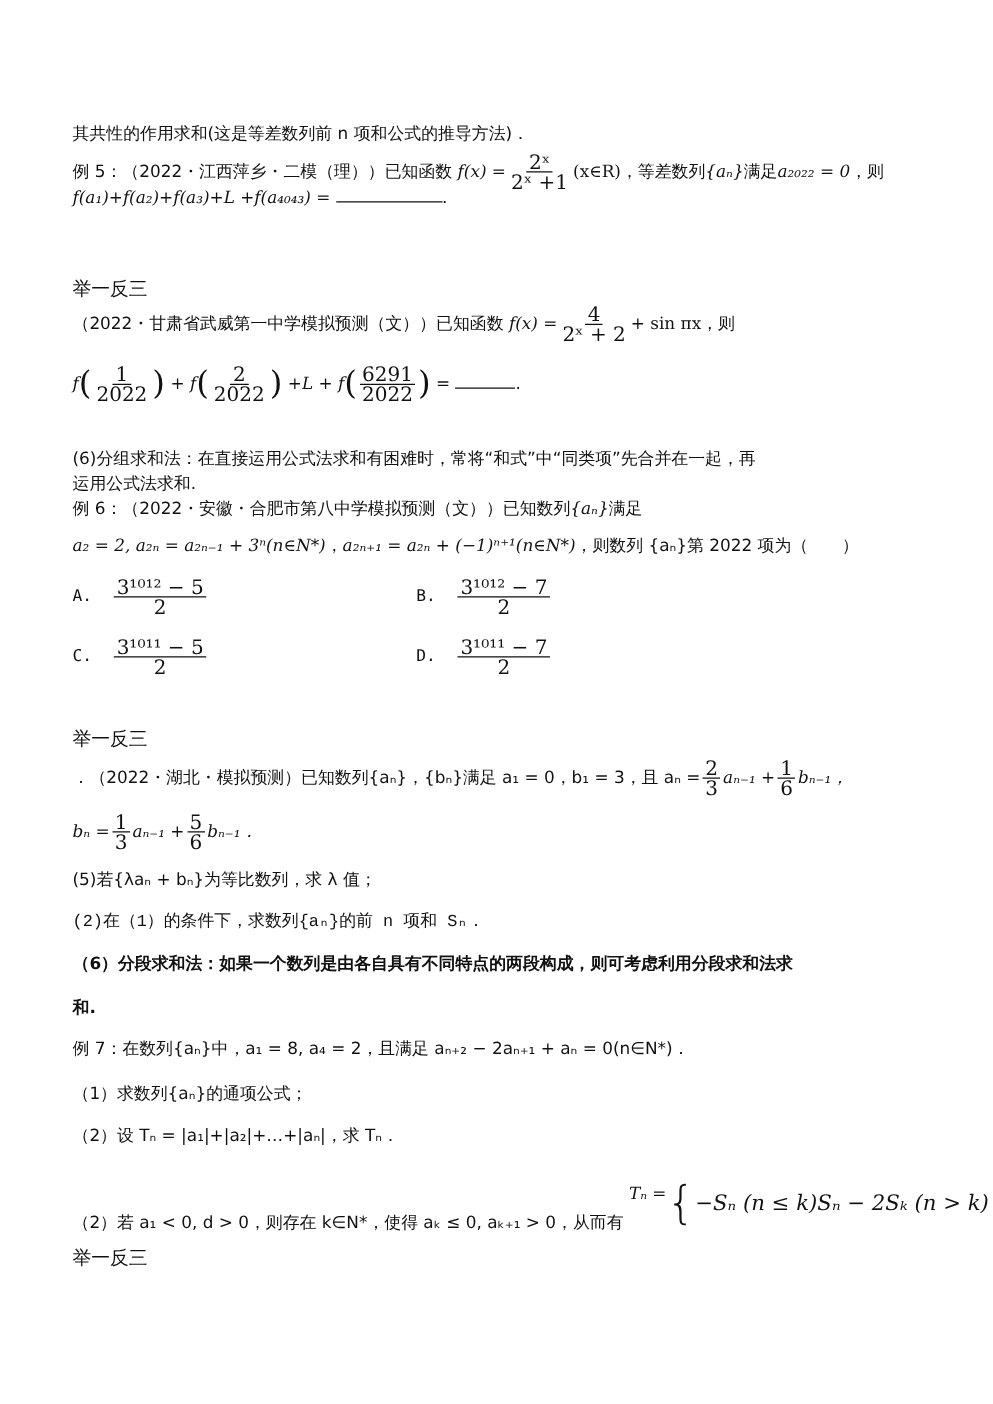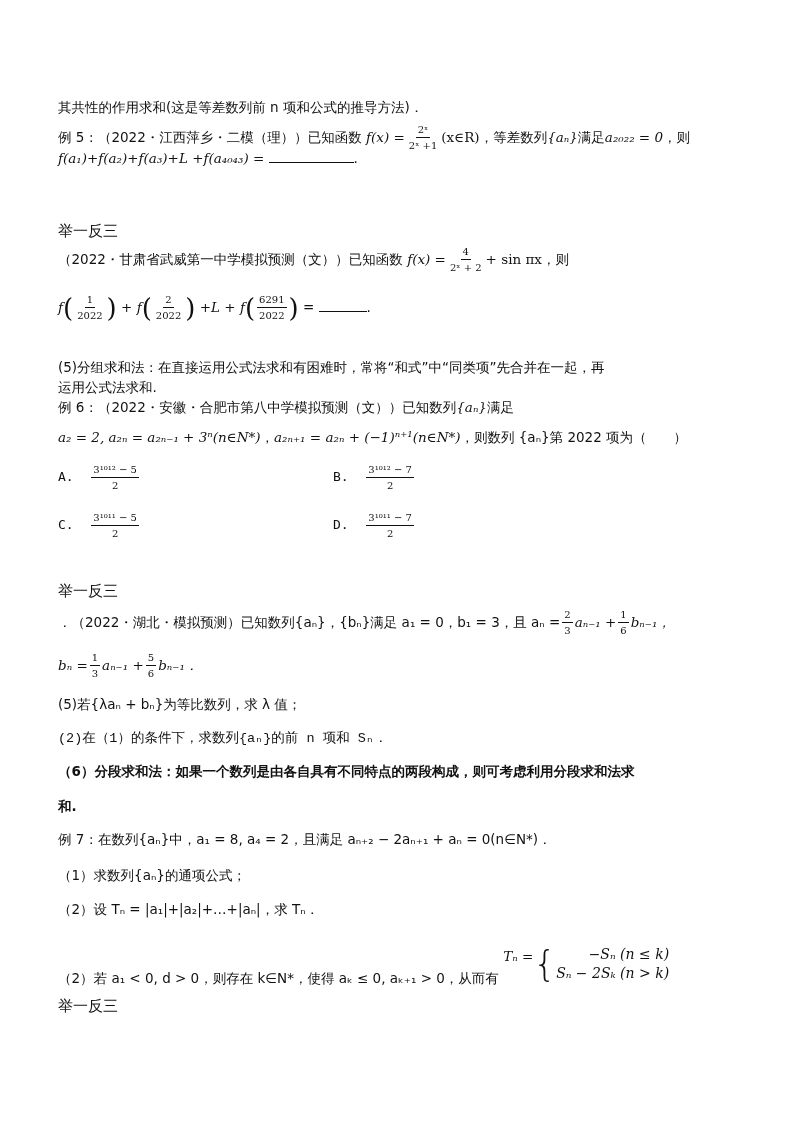--- a/index.html
+++ b/index.html
@@ -2,28 +2,28 @@
 <html><head>
 <meta charset="utf-8">
 <style>
   html, body { margin:0; padding:0; background:#ffffff; }
   body { width:794px; height:1123px; position:relative; overflow:hidden;
          font-family: "DejaVu Sans", "Liberation Sans", sans-serif; color:#111; font-size:13.5px; }
   .line { position:absolute; left:58px; white-space:nowrap; line-height:18px; }
   .m { font-family: "DejaVu Serif", "Liberation Serif", serif; font-style:italic; }
   .r { font-family: "DejaVu Serif", "Liberation Serif", serif; }
   .bold { font-weight:bold; }
-  .frac { display:inline-flex; flex-direction:column; align-items:center; vertical-align:middle; margin:0 2px; line-height:15px; font-size:10px; }
+  .frac { display:inline-flex; flex-direction:column; align-items:center; vertical-align:middle; margin:0 2px; line-height:15px; font-size:16px; }
   .frac .num { border-bottom:1px solid #111; padding:0 2px; }
   .frac .den { padding:0 2px; }
   .paren { font-size:26px; vertical-align:middle; font-family:"DejaVu Serif", serif; font-weight:100; }
   .blank { display:inline-block; border-bottom:1px solid #111; vertical-align:baseline; }
   .case { display:inline-flex; align-items:center; vertical-align:middle; }
   .case .brace { font-size:36px; line-height:36px; font-weight:100; }
-  .case .rows { display:flex; flex-direction:column; line-height:19px; font-size:14px;align-items:flex-end; }
+  .case .rows { display:flex; line-height:19px; font-size:17px;align-items:flex-end; }
   .opt { position:absolute; white-space:nowrap; font-family:"DejaVu Sans Mono","Liberation Mono",monospace; font-size:13px; }
 </style>
 </head>
 <body>
 
 <div class="line" style="top:98px;">其共性的作用求和(这是等差数列前 n 项和公式的推导方法)．</div>
 
 <div class="line" style="top:122px;">
   <span>例 5：</span><span>（2022・江西萍乡・二模（理））已知函数</span>
   <span class="m">f(x) =</span><span class="frac r">
@@ -54,21 +54,21 @@
       <span class="den">2022</span>
     </span><span class="paren">)</span>
   <span class="m">+L + f</span><span class="paren">(</span><span class="frac r">
       <span class="num">6291</span>
       <span class="den">2022</span>
     </span><span class="paren">)</span>
   <span>=</span>
   <span class="blank" style="width:48px;"></span><span>.</span>
 </div>
 
-<div class="line" style="top:358px;">(5)分组求和法：在直接运用公式法求和有困难时，常将“和式”中“同类项”先合并在一起，再</div>
+<div class="line" style="top:358px;">(6)分组求和法：在直接运用公式法求和有困难时，常将“和式”中“同类项”先合并在一起，再</div>
 <div class="line" style="top:378px;">运用公式法求和.</div>
 
 <div class="line" style="top:398px;">
   <span>例 6：</span><span>（2022・安徽・合肥市第八中学模拟预测（文））已知数列</span><span class="m">{aₙ}</span><span>满足</span>
 </div>
 <div class="line" style="top:428px;">
   <span class="m">a₂ = 2, a₂ₙ = a₂ₙ₋₁ + 3ⁿ(n∈N*)</span><span>，</span><span class="m">a₂ₙ₊₁ = a₂ₙ + (−1)ⁿ⁺¹(n∈N*)</span><span>，则数列 {aₙ}第 2022 项为（　　）</span>
 </div>
 
 <div class="opt" style="left:58px; top:462px;">

